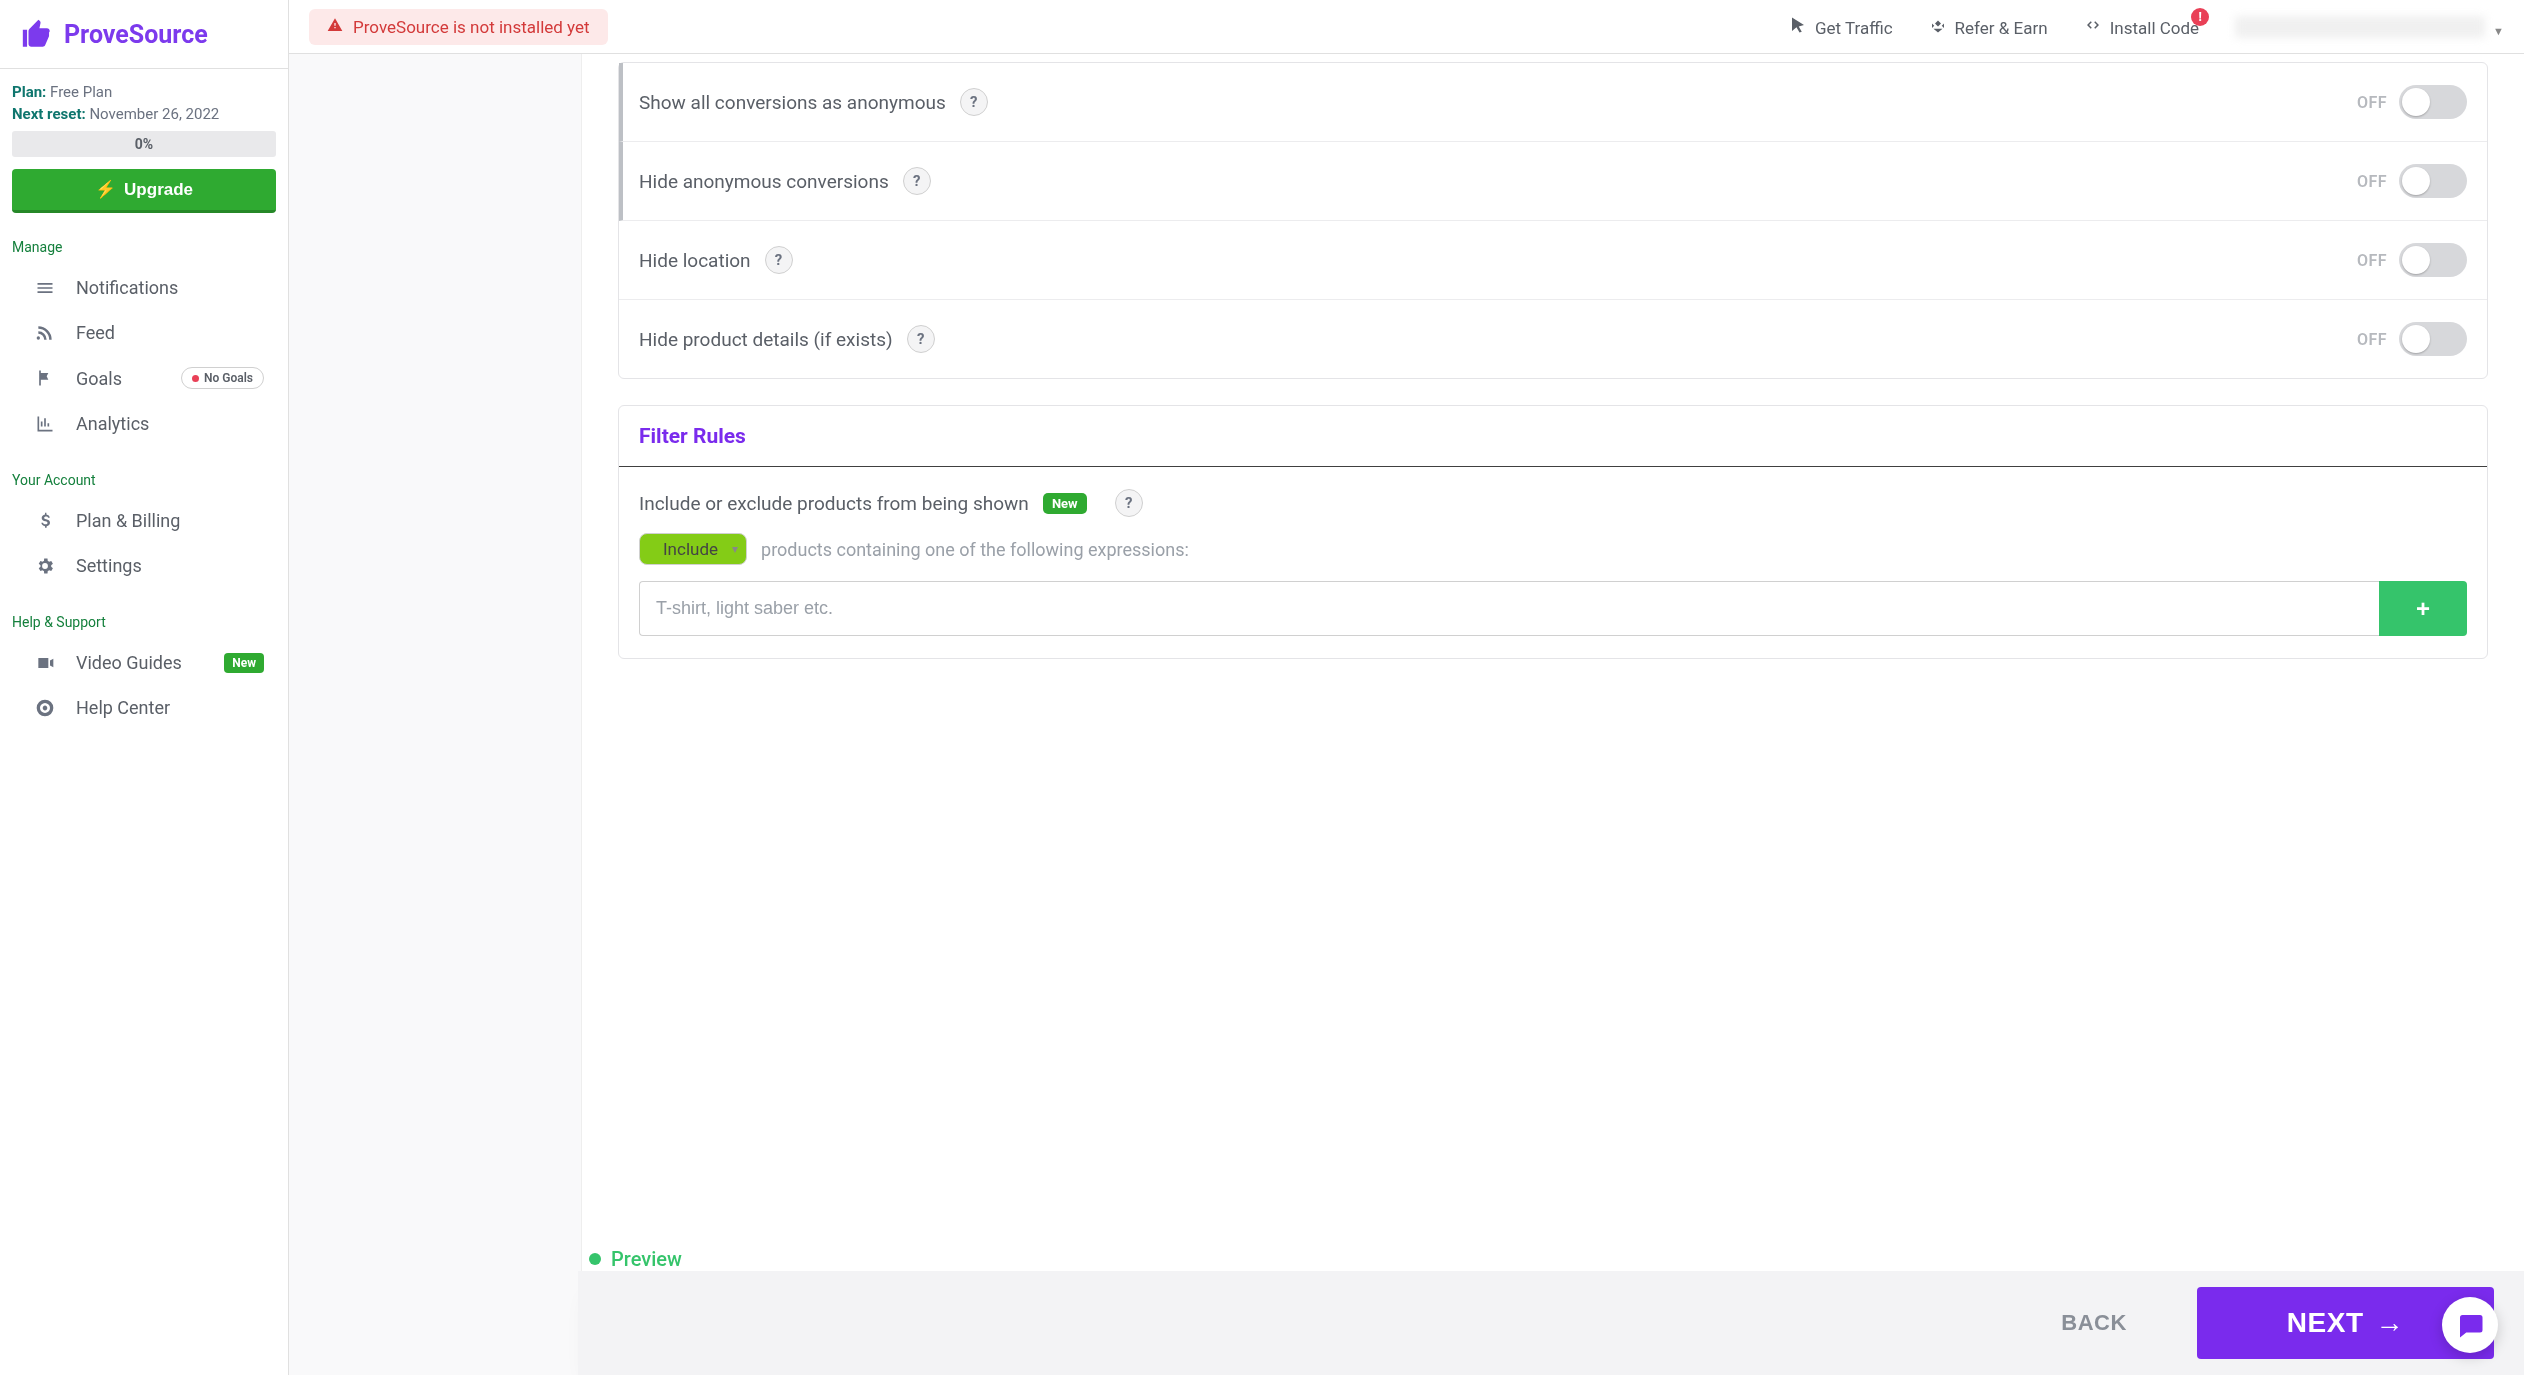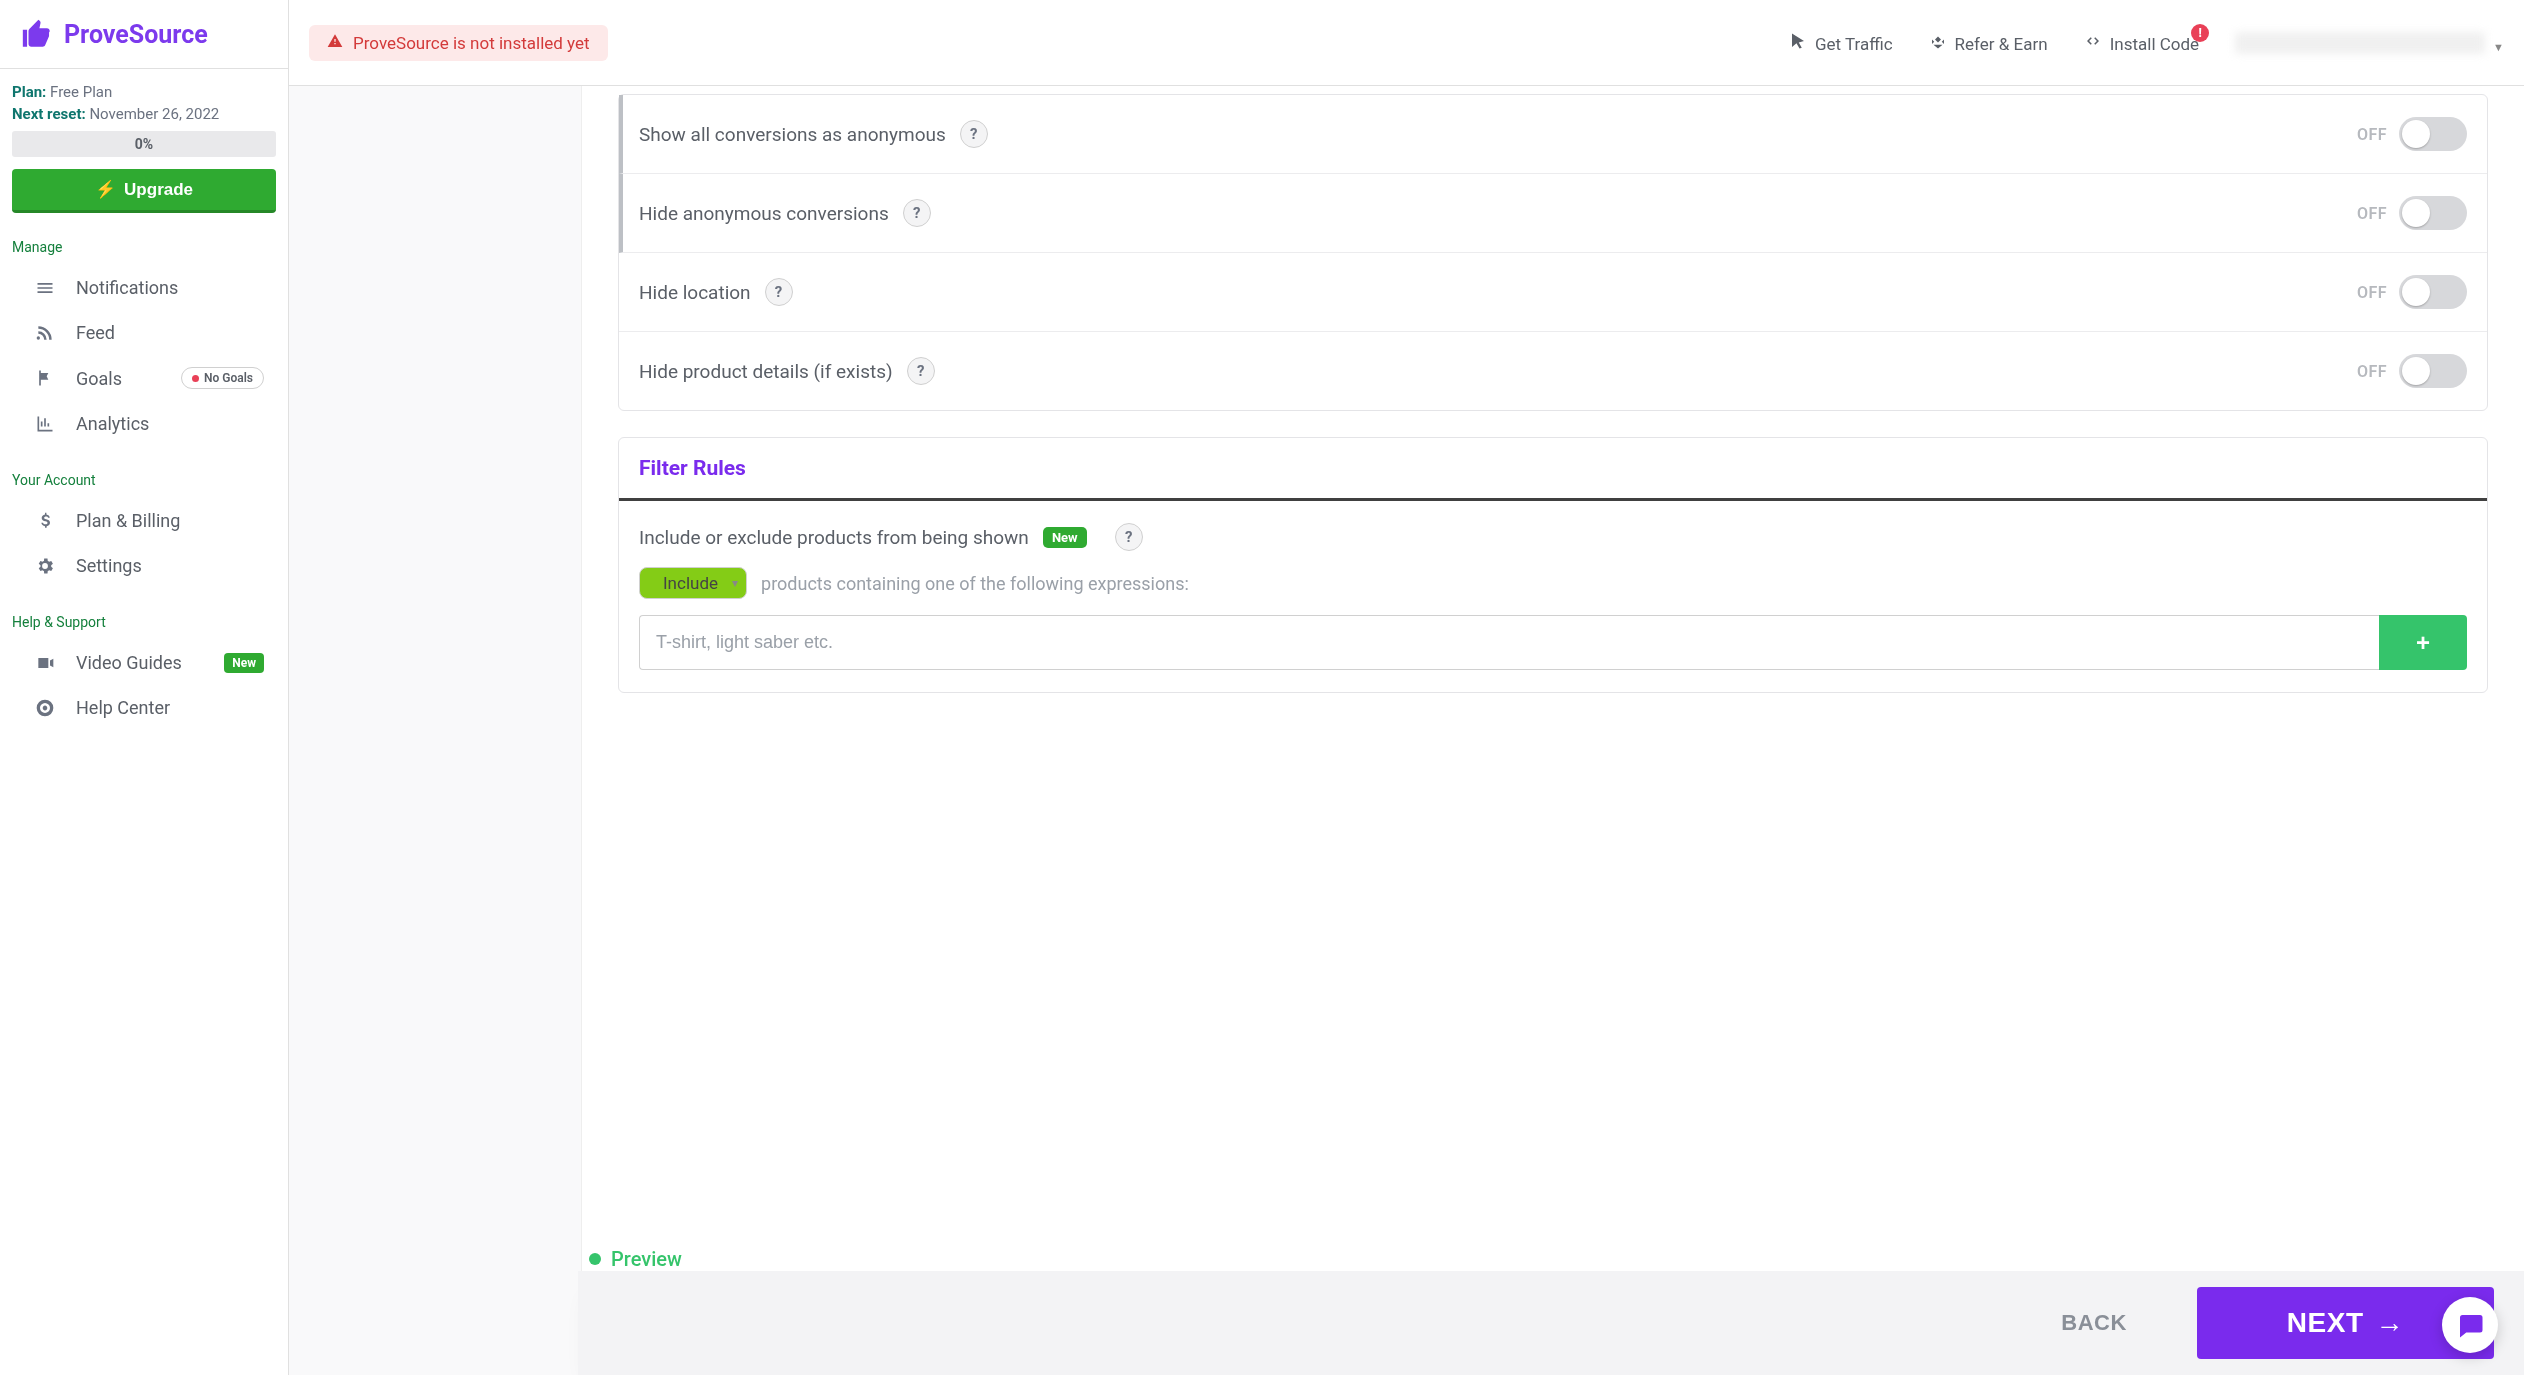--- a/index.html
+++ b/index.html
@@ -20,21 +20,21 @@
 .upgrade-btn { margin-top: 12px; width: 100%; height: 44px; background: #2faa31; border: none; border-bottom: 3px solid #268828; color: #fff; font-size: 17px; font-weight: 600; border-radius: 4px; display: flex; align-items: center; justify-content: center; gap: 8px; cursor: pointer; }
 .section-label { font-size: 14px; color: #15803d; margin-top: 26px; margin-bottom: 10px; }
 .nav-item { display: flex; align-items: center; padding: 12px 0 12px 22px; font-size: 18px; color: #5a5f67; cursor: pointer; gap: 20px; }
 .nav-icon { width: 22px; display: flex; justify-content: center; color: #6b7280; }
 .badge-pill { margin-left: auto; margin-right: 12px; border: 1px solid #d0d0d0; border-radius: 14px; padding: 3px 10px; font-size: 12px; font-weight: 600; color: #5a5f67; display: flex; align-items: center; gap: 5px; }
 .dot-red { width: 7px; height: 7px; border-radius: 50%; background: #e94057; }
 .badge-new { background: #2faa31; color: #fff; font-size: 12px; font-weight: 700; padding: 3px 8px; border-radius: 4px; margin-left: auto; margin-right: 12px; }
 
 
 .main { flex: 1; display: flex; flex-direction: column; position: relative; }
-.topbar { height: 86px; display: flex; align-items: center; padding: 8px 20px; border-bottom: 1px solid #e0e0e0; gap: 20px; }
+.topbar { height: 54px; display: flex; align-items: center; padding: 8px 20px; border-bottom: 1px solid #e0e0e0; gap: 20px; }
 .alert-pill { background: #fde9e9; color: #d33a3a; border-radius: 6px; padding: 8px 18px; display: flex; align-items: center; gap: 10px; font-size: 17px; }
 .top-actions { margin-left: auto; display: flex; align-items: center; gap: 36px; }
 .top-action { display: flex; align-items: flex-end; gap: 8px; color: #5a5f67; font-size: 17px; cursor: pointer; position: relative; }
 .exclaim-badge { position: absolute; top: -8px; right: -10px; width: 18px; height: 18px; border-radius: 50%; background: #e94057; color: #fff; font-size: 12px; font-weight: 800; display: flex; align-items: center; justify-content: center; }
 .user-blur { width: 250px; height: 22px; background: #f0f0f0; filter: blur(4px); border-radius: 3px; }
 .caret-down { font-size: 11px; color: #888; }
 
 
 .content-wrap { flex: 1; display: flex; overflow: hidden; }
 .left-gutter { width: 293px; background: #f9f9fa; border-right: 1px solid #eee; }
@@ -47,21 +47,21 @@
 .setting-row.active-left-edge { border-left: 4px solid #bdc0c5; padding-left: 16px; }
 .setting-label { font-size: 19px; color: #5a5f67; }
 .help-dot { margin-left: 14px; width: 28px; height: 28px; border-radius: 50%; border: 1px solid #d0d0d0; background: #f4f4f5; display: flex; align-items: center; justify-content: center; font-size: 15px; font-weight: 700; color: #6b7280; cursor: pointer; }
 .toggle-wrap { margin-left: auto; display: flex; align-items: center; gap: 12px; }
 .toggle-state { font-size: 16px; color: #b6b9be; font-weight: 600; letter-spacing: .5px; }
 .switch { width: 68px; height: 34px; background: #d7d8db; border-radius: 18px; position: relative; cursor: pointer; }
 .switch .knob { position: absolute; width: 28px; height: 28px; background: #fff; border-radius: 50%; top: 3px; left: 3px; box-shadow: 0 1px 2px rgba(0,0,0,.25); }
 
 
 .card { border: 1px solid #e4e4e7; border-radius: 6px; background: #fff; margin-top: 26px; }
-.card-header { padding: 18px 20px; border-bottom: 3px solid #404040; font-size: 21px; font-weight: 700; color: #7a2bed; }
+.card-header { padding: 18px 20px; border-bottom: 1px solid #404040; font-size: 21px; font-weight: 700; color: #7a2bed; }
 .card-body { padding: 22px 20px; }
 .fr-text { font-size: 19px; color: #5a5f67; display: inline-flex; align-items: center; gap: 14px; }
 .new-pill { background: #2faa31; color: #fff; font-size: 13px; font-weight: 700; padding: 3px 9px; border-radius: 5px; }
 .fr-row2 { display: flex; align-items: center; gap: 14px; margin-top: 16px; }
 .select-box { border: 1px solid #d0d0d0; border-radius: 8px; padding: 5px 28px 5px 23px; font-size: 17px; color: #444; position: relative; background: #84cc16; cursor: pointer; }
 .select-box::after { content: '▾'; position: absolute; right: 8px; top: 50%; transform: translateY(-50%); color: #888; font-size: 12px; }
 .fr-desc { font-size: 18px; color: #9aa0a8; }
 .input-row { display: flex; margin-top: 16px; }
 .fr-input { flex: 1; border: 1px solid #d0d0d0; border-right: none; border-radius: 4px 0 0 4px; padding: 16px 16px; font-size: 18px; color: #444; outline: none; }
 .fr-input::placeholder { color: #9aa0a8; }

